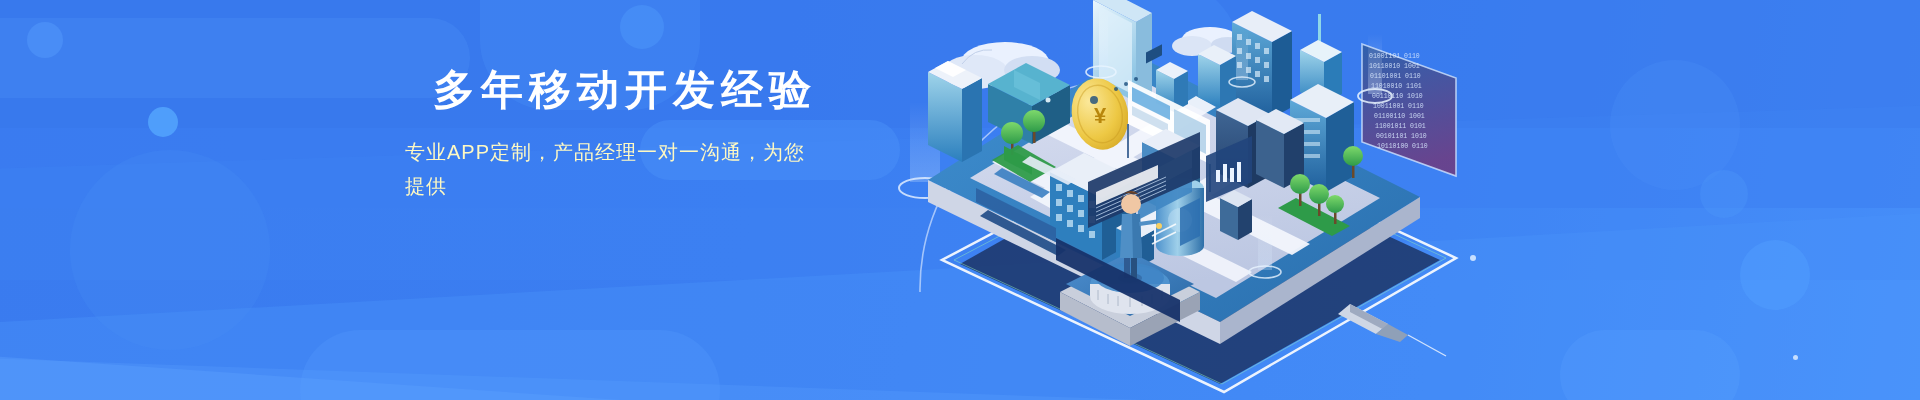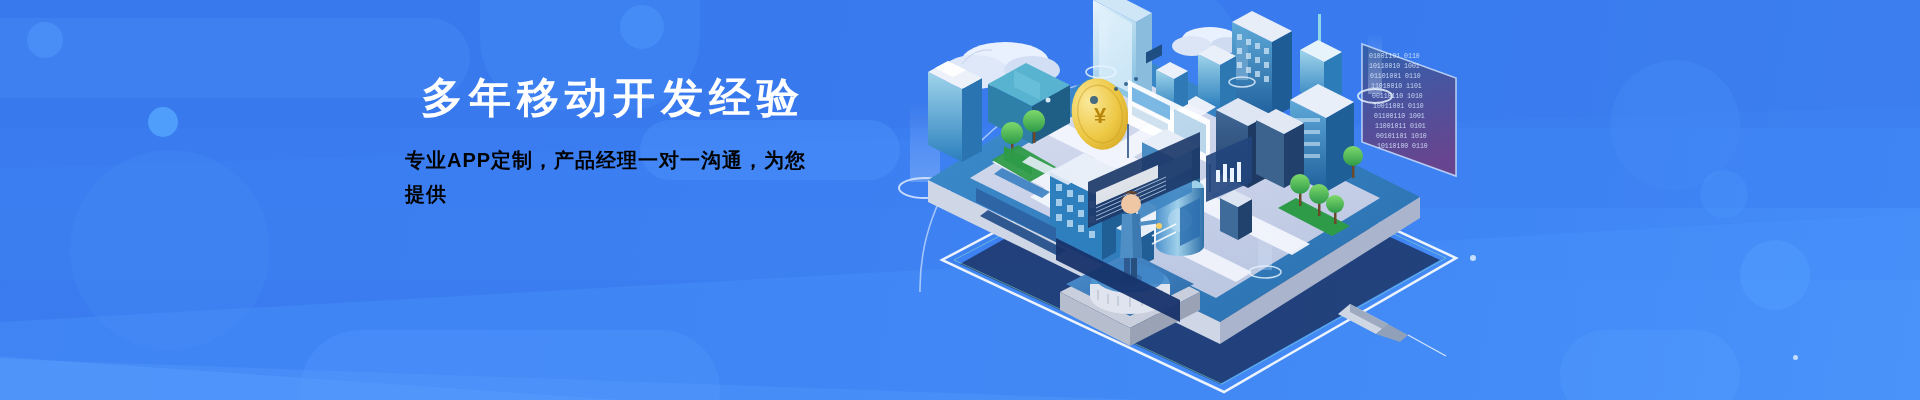--- a/index.html
+++ b/index.html
@@ -38,25 +38,25 @@
   .blob-m{left:1470px;top:255px;width:6px;height:6px;background:#cfe4ff;opacity:.95;}
   .blob-n{left:1130px;top:208px;width:7px;height:7px;background:#cfe4ff;opacity:.8;}
   .blob-o{left:1019px;top:107px;width:5px;height:5px;background:#dcebff;opacity:.9;}
   .blob-p{left:1793px;top:355px;width:5px;height:5px;background:#dcebff;opacity:.85;}
   .blob-q{left:1560px;top:330px;width:180px;height:90px;background:#5ba3ff;opacity:.25;}
 
   
   .copy{position:absolute;left:405px;top:58px;width:420px;color:#ffffff;}
   .headline{
     font-size:42px;line-height:1.12;font-weight:700;letter-spacing:6px;
-    color:#ffffff;white-space:nowrap;margin:16px;
+    color:#ffffff;white-space:nowrap;margin:8px;text-align:right;
   }
   .sub{
     margin:22px 0 7px 0;font-size:20px;line-height:1.72;letter-spacing:1px;
-    color:#000000;font-weight:700;
+    color:#fef9c3;font-weight:400;
   }
   .sub span{display:block;}
 
   
   .illus{position:absolute;left:880px;top:-8px;width:620px;height:412px;}
   .illus svg{display:block;}
 </style>
 </head>
 <body>
 

